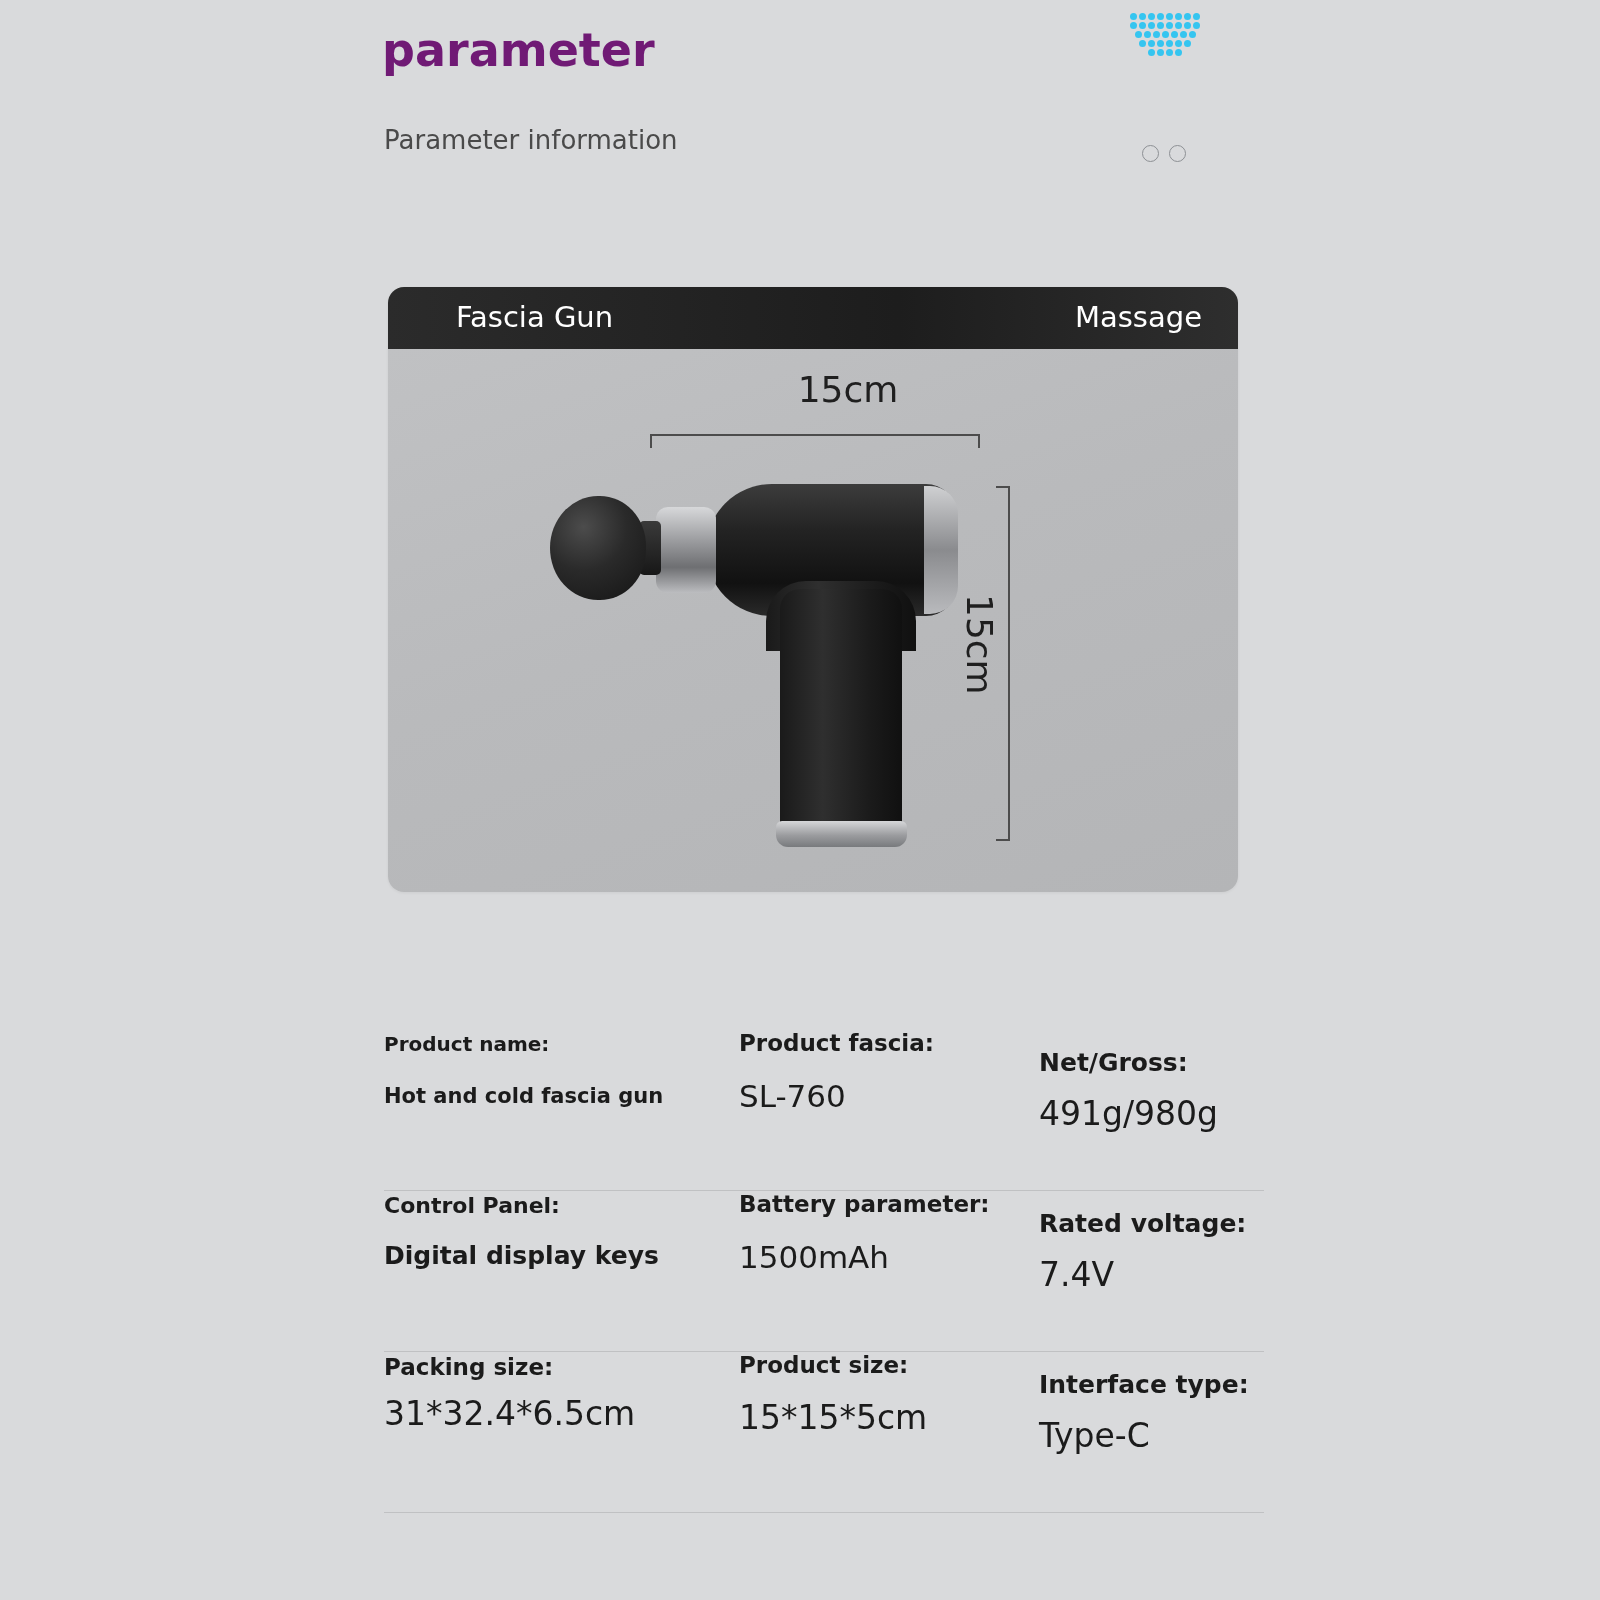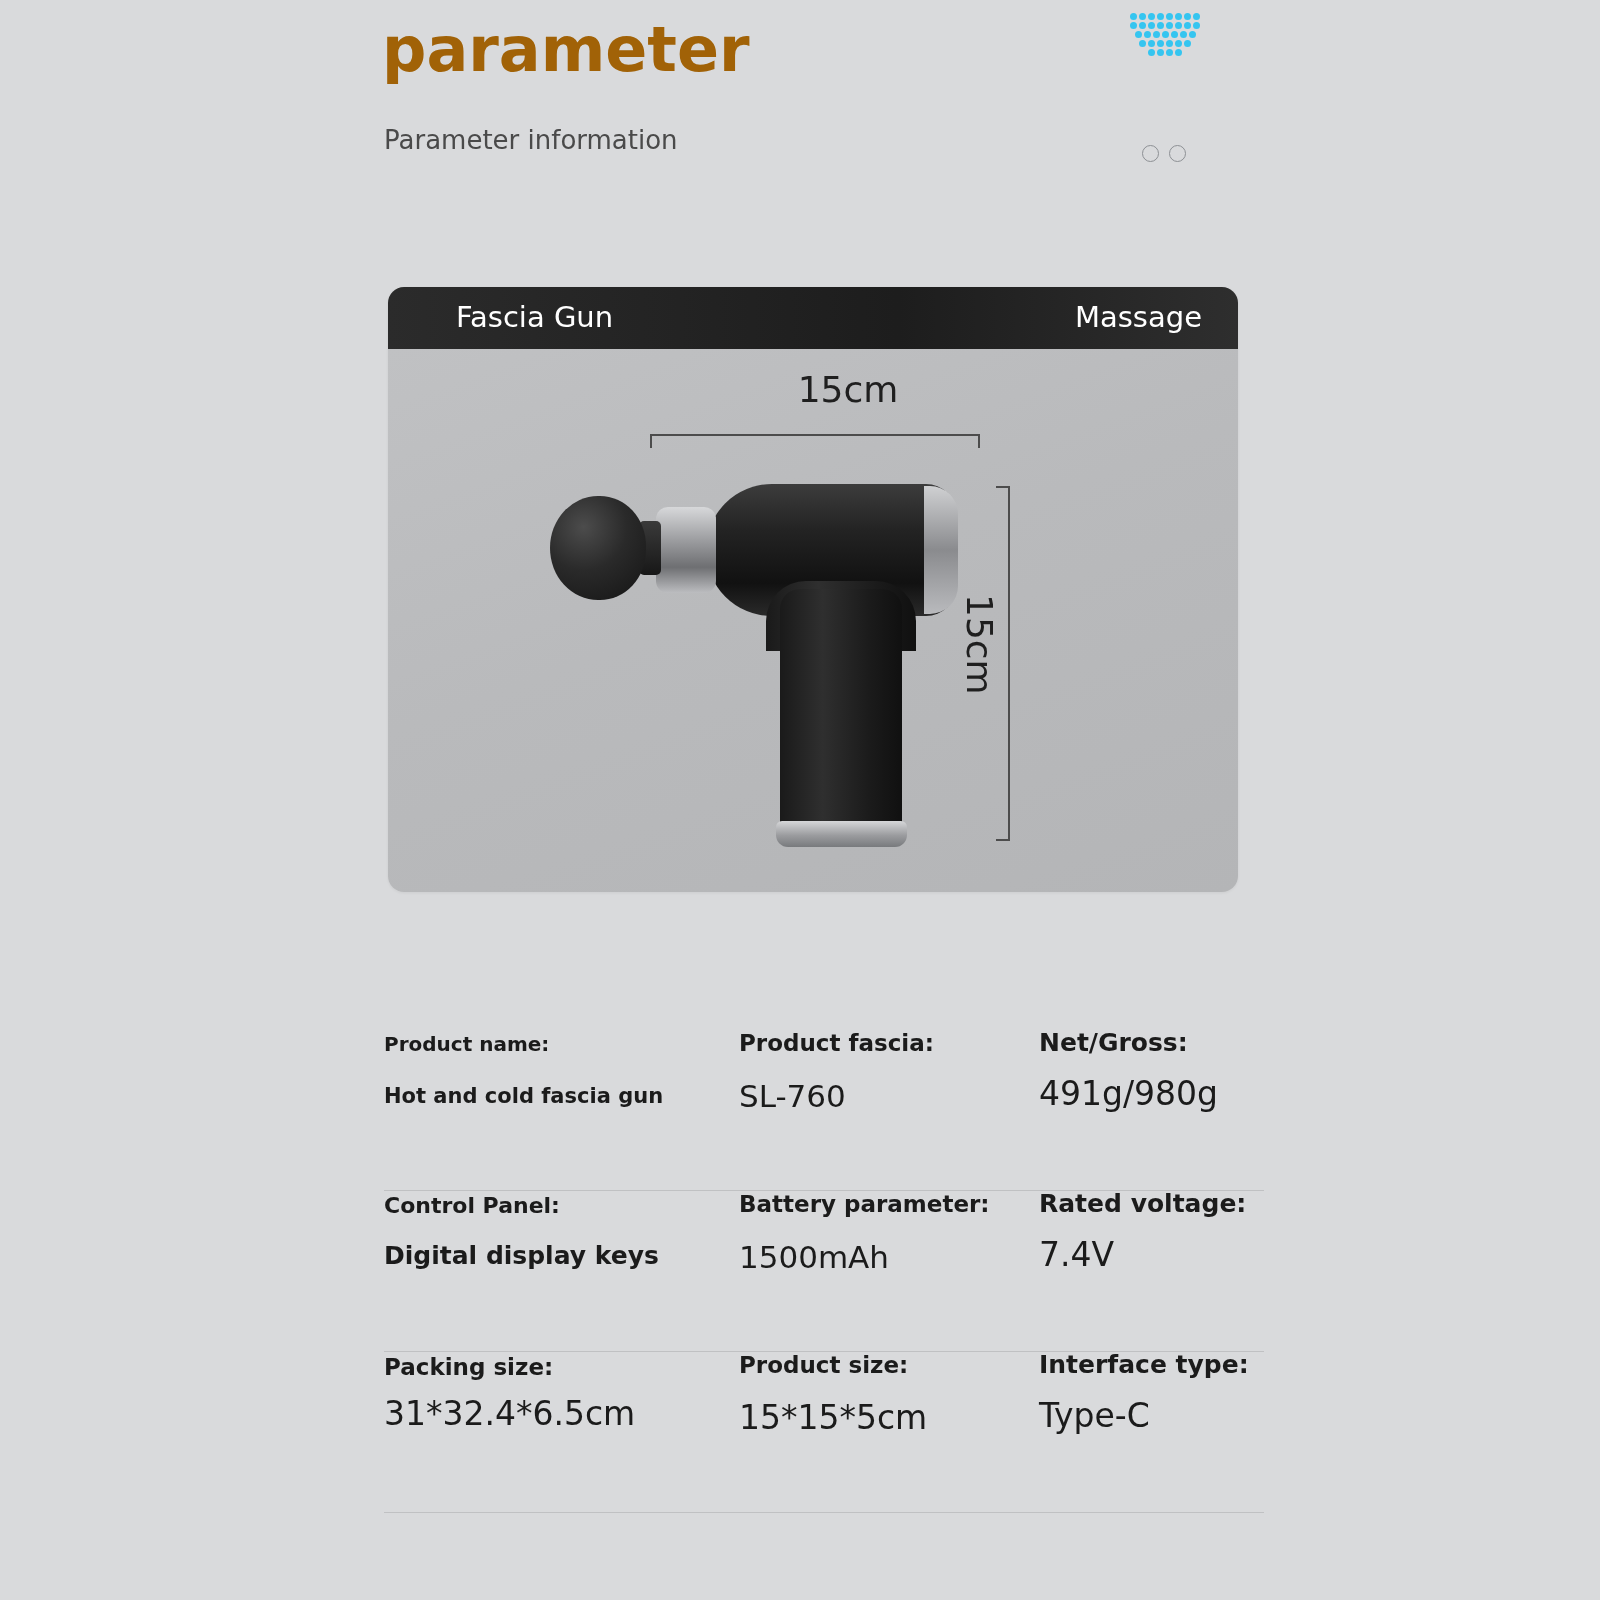--- a/index.html
+++ b/index.html
@@ -20,23 +20,23 @@
     left: 0; top: 0;
     width: 1600px;
     height: 1600px;
   }
 
   
   .header-title {
     position: absolute;
     left: 382px;
     top: 2px;
-    font-size: 62px;
+    font-size: 46px;
     font-weight: 700;
-    color: #a16207;
+    color: #701a75;
     letter-spacing: 0px;
     line-height: 96px;
     font-family: "DejaVu Sans", sans-serif;
   }
   .header-sub {
     position: absolute;
     left: 384px;
     top: 125px;
     font-size: 26px;
     color: #4a4a4a;
@@ -262,21 +262,21 @@
     border-bottom: 1px solid #c0c1c3;
     display: flex;
     text-align: center;
   }
   .spec-row:last-child { border-bottom: 1px solid #c0c1c3; }
   .spec-cell {
     position: relative;
   }
   .spec-cell.c0 { width: 355px; }
   .spec-cell.c1 { width: 300px; }
-  .spec-cell.c2 { width: 225px; }
+  .spec-cell.c2 { width: 225px; margin-top: 20px; }
 
   .spec-label {
     position: absolute;
     top: 0;
     left: 0;
     font-weight: 700;
     color: #1b1b1b;
     font-family: "DejaVu Sans", sans-serif;
     white-space: nowrap;
   }

